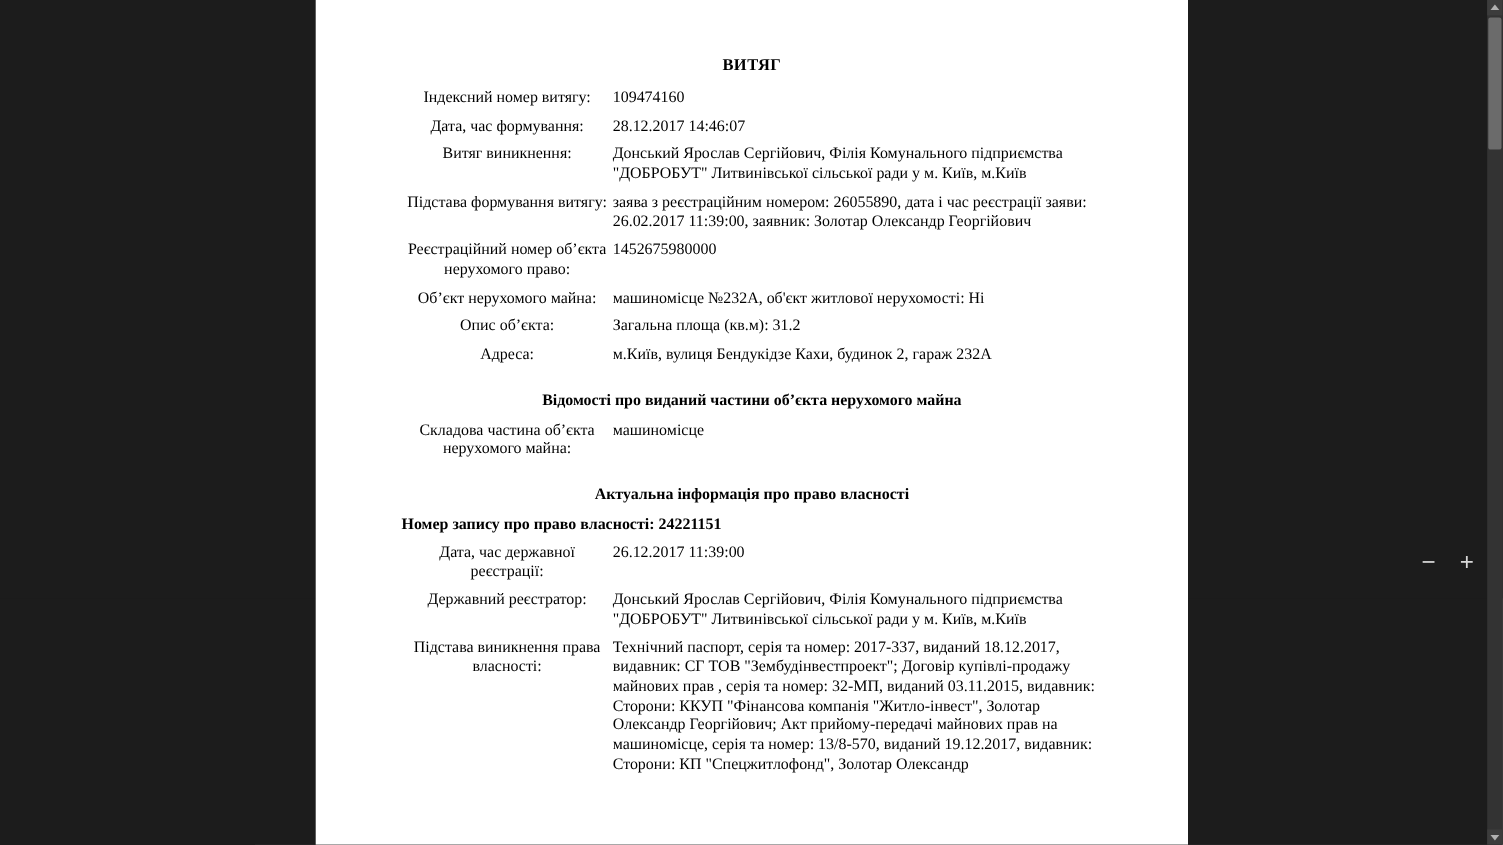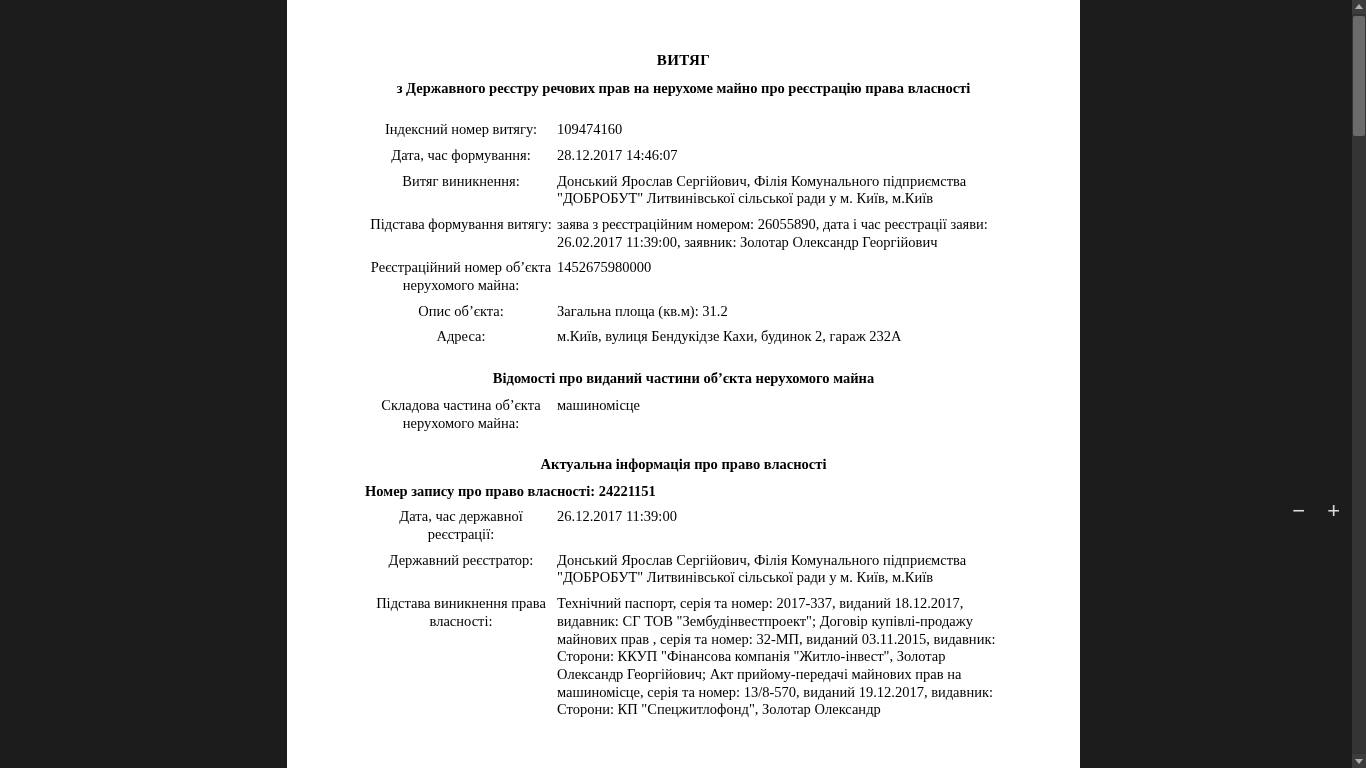--- a/index.html
+++ b/index.html
@@ -128,21 +128,20 @@
   }
 </style>
 </head>
 <body>
 
 <div id="viewer">
 
   <div id="page">
 
     <div class="doc-title">ВИТЯГ</div>
-    <div class="doc-subtitle">з Державного реєстру речових прав на нерухоме майно про реєстрацію права власності</div>
 
     <table class="fields">
       <tbody>
         <tr>
           <td class="label">Індексний номер витягу:</td>
           <td class="value">109474160</td>
         </tr>
         <tr>
           <td class="label">Дата, час формування:</td>
           <td class="value">28.12.2017 14:46:07</td>
@@ -154,22 +153,26 @@
         <tr>
           <td class="label">Підстава формування витягу:</td>
           <td class="value">заява з реєстраційним номером: 26055890, дата і час реєстрації заяви: 26.02.2017 11:39:00, заявник: Золотар Олександр Георгійович</td>
         </tr>
       </tbody>
     </table>
 
     <table class="fields">
       <tbody>
         <tr>
-          <td class="label">Реєстраційний номер об’єкта нерухомого майна:</td>
+          <td class="label">Реєстраційний номер об’єкта нерухомого право:</td>
           <td class="value">1452675980000</td>
+        </tr>
+        <tr>
+          <td class="label">Об’єкт нерухомого майна:</td>
+          <td class="value">машиномісце №232А, об'єкт житлової нерухомості: Ні</td>
         </tr>
         <tr>
           <td class="label">Опис об’єкта:</td>
           <td class="value">Загальна площа (кв.м): 31.2</td>
         </tr>
         <tr>
           <td class="label">Адреса:</td>
           <td class="value">м.Київ, вулиця Бендукідзе Кахи, будинок 2, гараж 232А</td>
         </tr>
       </tbody>

